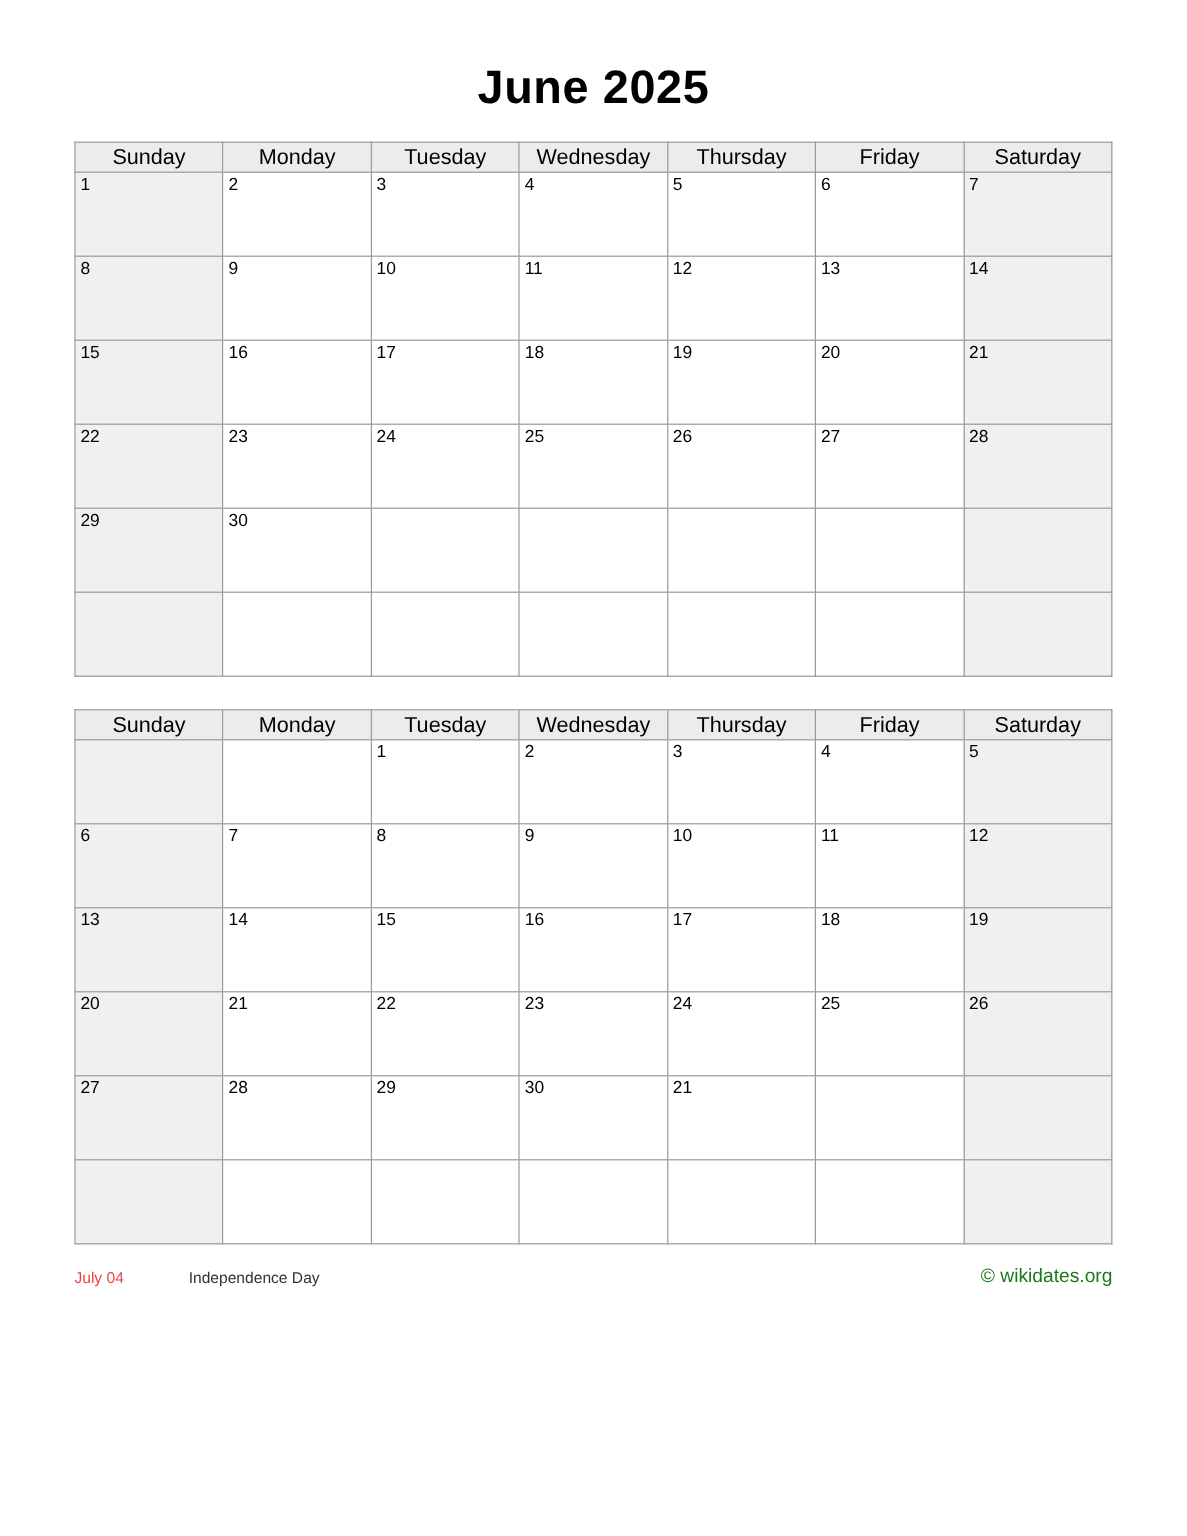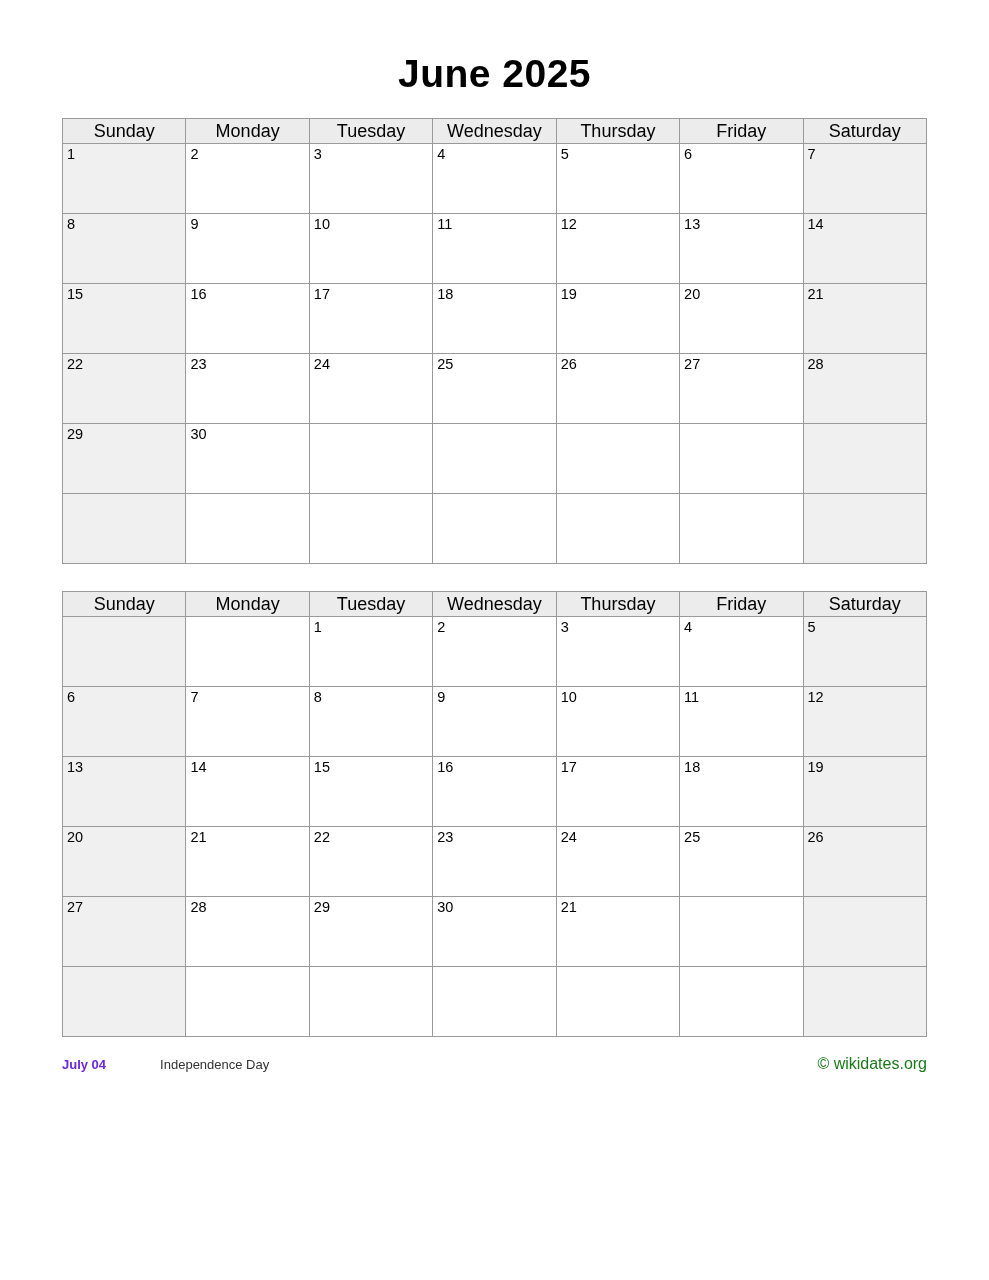--- a/index.html
+++ b/index.html
@@ -69,22 +69,22 @@
   .footer {
     width: 865px;
     margin: 0 auto;
     padding-top: 18px;
     display: flex;
     align-items: center;
     justify-content: space-between;
     font-size: 13px;
   }
   .holiday-date {
-    color: #6d28d9;
-    font-weight: bold;
+    color: #ef4444;
+    font-weight: normal;
     margin-right: 12px;
   }
   .holiday-name {
     color: #333333;
     margin-left: 42px;
   }
   .footer-left { display: flex; align-items: baseline; }
   .credit {
     color: #1a7a1a;
     font-size: 16px;

